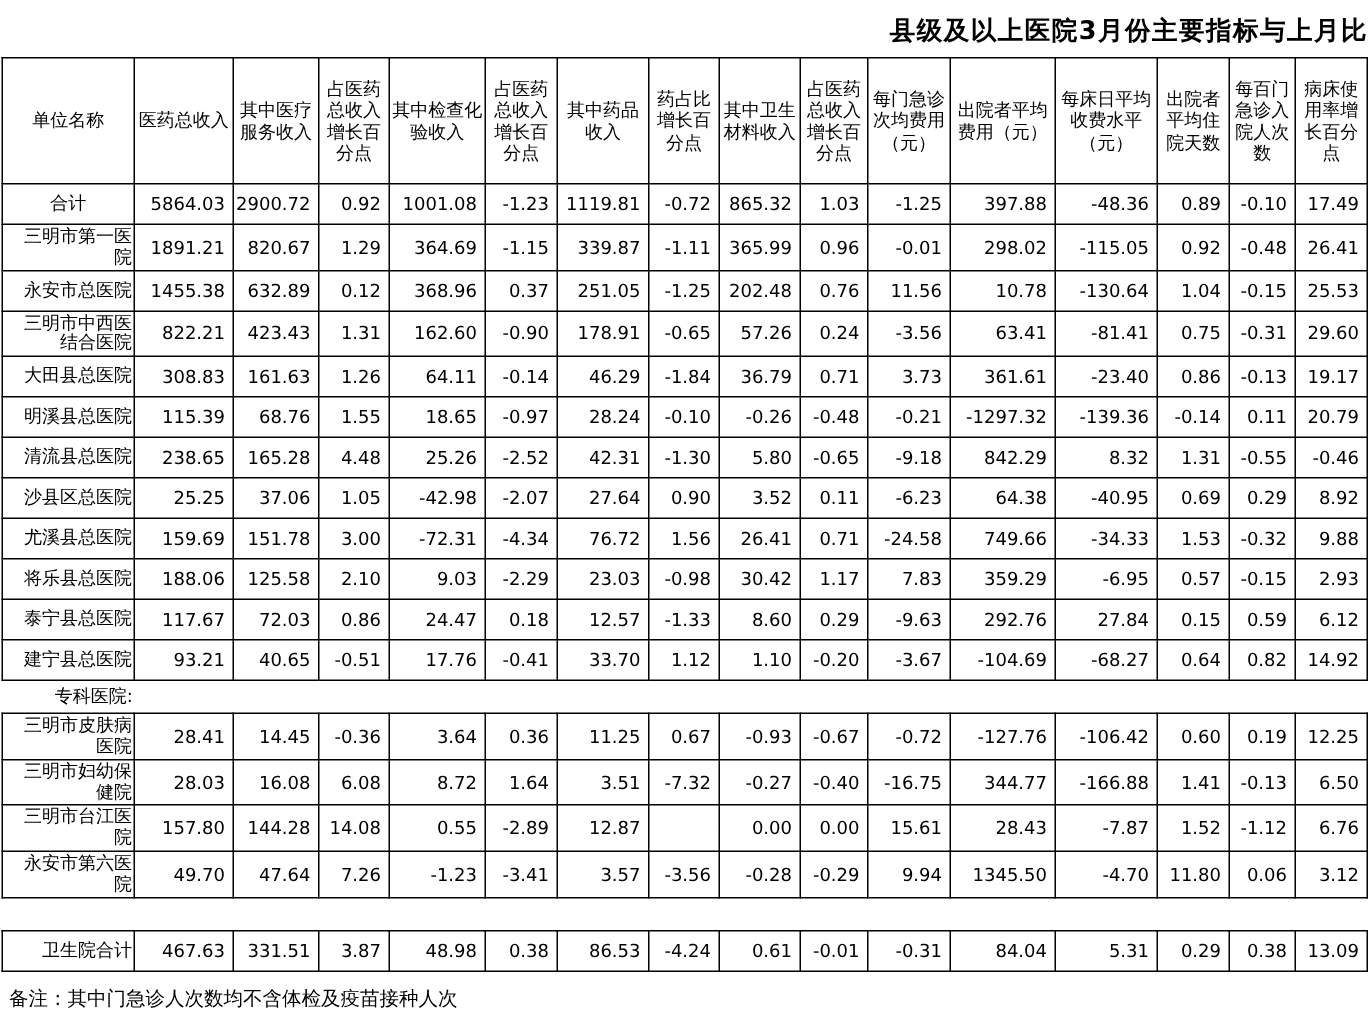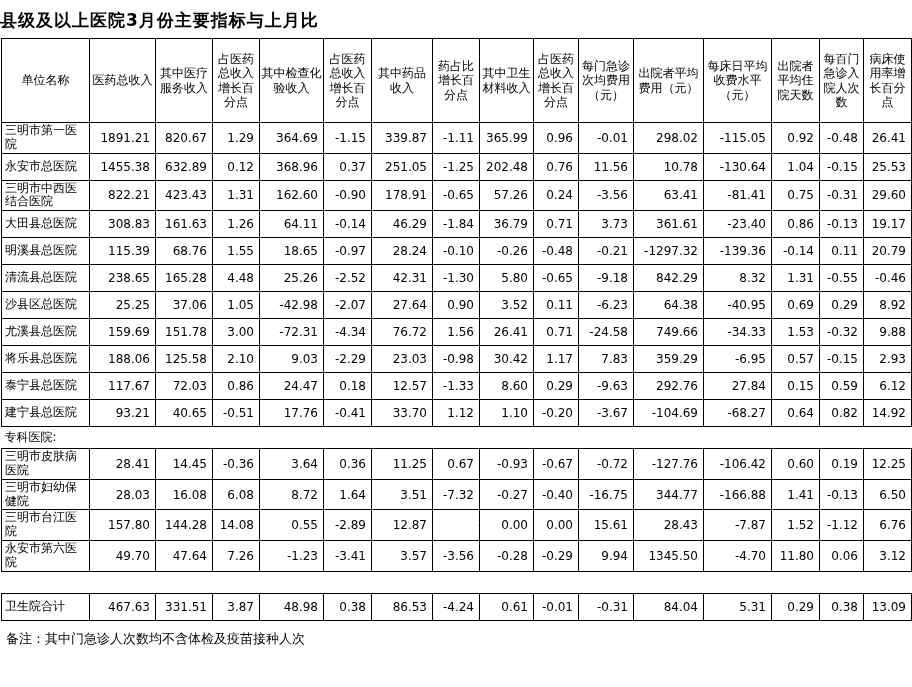--- a/index.html
+++ b/index.html
@@ -2,41 +2,41 @@
 <html><head>
 <meta charset="utf-8">
 <style>
   html, body { margin:0; padding:0; background:#ffffff; }
   body {
     width:912px; height:687px; overflow:hidden;
     font-family:"DejaVu Sans","Liberation Sans",sans-serif;
     color:#000;
   }
   .title {
-    text-align:left; font-weight:bold; font-size:17px;
+    text-align:right; font-weight:bold; font-size:17px;
     padding:9px 0 6px 0; letter-spacing:1px;
   }
   table.grid {
     border-collapse:collapse; table-layout:fixed;
     width:910px; margin-left:1px;
   }
   table.grid th, table.grid tr.data td {
     border:1px solid #000;
   }
   table.grid th {
     font-weight:normal; font-size:12px; line-height:1.18;
     text-align:center; vertical-align:middle; padding:2px 1px;
     height:79px; word-break:break-all;
   }
   table.grid td { font-size:12px; vertical-align:middle; overflow:hidden; }
   table.grid tr { height:27px; }
   table.grid tr.section, table.grid tr.spacer { height:22px; }
   table.grid tr.section td, table.grid tr.spacer td { border:none; background:#fff;margin-top:36px; }
   td.name {
-    text-align:left; padding:1px 1px 1px 3px;
+    text-align:right; padding:1px 1px 1px 3px;
     word-break:break-all; line-height:1.15;
   }
   td.name.center { text-align:center; padding-left:1px; }
   td.num { text-align:right; padding:1px 5px 1px 1px; white-space:nowrap; }
   td.muted { color:#808080;padding-left:45px; }
   .note { font-size:13px; padding:9px 0 0 6px; }
 </style>
 </head>
 <body>
 
@@ -77,20 +77,38 @@
           <th>每门急诊次均费用（元）</th>
           <th>出院者平均费用（元）</th>
           <th>每床日平均收费水平（元）</th>
           <th>出院者平均住院天数</th>
           <th>每百门急诊入院人次数</th>
           <th>病床使用率增长百分点</th>
         </tr>
     </thead>
     <tbody id="table-body">
         <tr class="data">
+          <td class="name center">合计</td>
+          <td class="num">5864.03</td>
+          <td class="num">2900.72</td>
+          <td class="num">0.92</td>
+          <td class="num">1001.08</td>
+          <td class="num">-1.23</td>
+          <td class="num">1119.81</td>
+          <td class="num">-0.72</td>
+          <td class="num">865.32</td>
+          <td class="num">1.03</td>
+          <td class="num">-1.25</td>
+          <td class="num">397.88</td>
+          <td class="num">-48.36</td>
+          <td class="num">0.89</td>
+          <td class="num">-0.10</td>
+          <td class="num">17.49</td>
+        </tr>
+        <tr class="data">
           <td class="name">三明市第一医院</td>
           <td class="num">1891.21</td>
           <td class="num">820.67</td>
           <td class="num">1.29</td>
           <td class="num">364.69</td>
           <td class="num">-1.15</td>
           <td class="num">339.87</td>
           <td class="num">-1.11</td>
           <td class="num">365.99</td>
           <td class="num">0.96</td>

